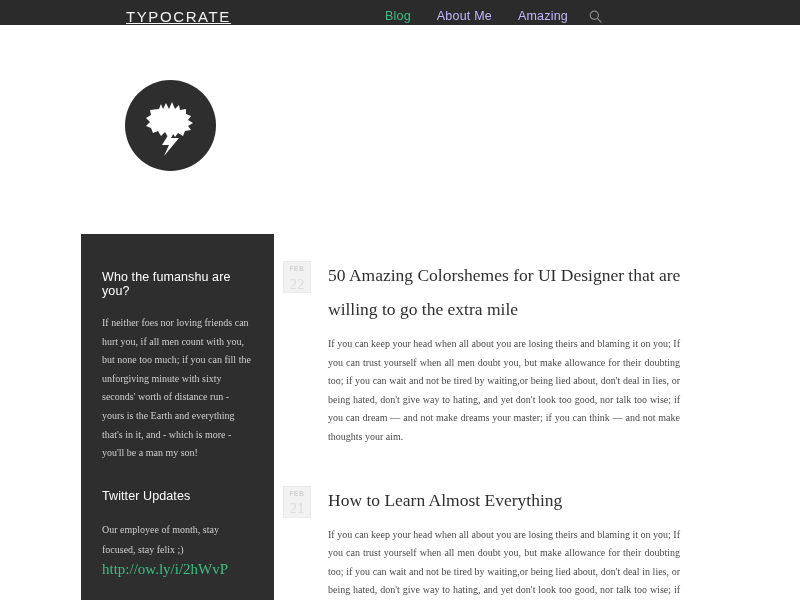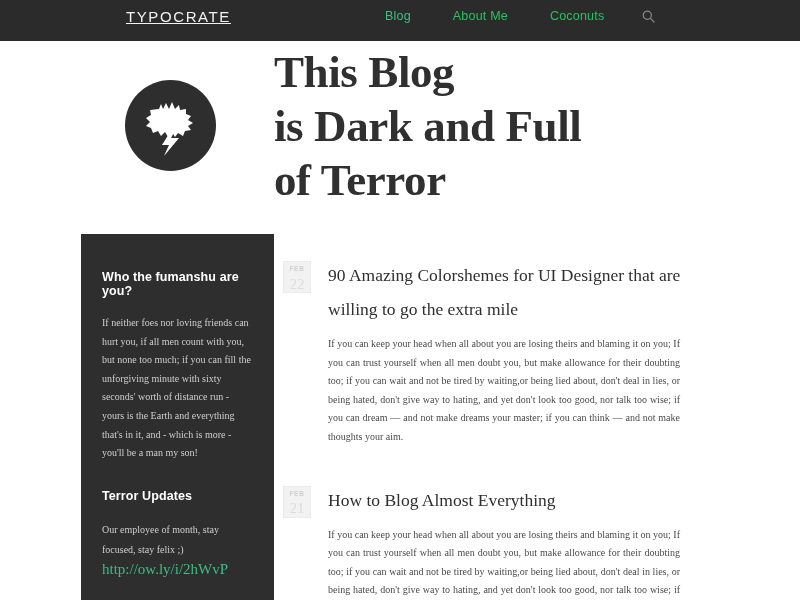--- a/index.html
+++ b/index.html
@@ -16,21 +16,21 @@
     font-family: "Liberation Serif", "DejaVu Serif", serif;
     color: #333333;
     position: relative;
   }
 
   
   .site-header {
     position: absolute;
     top: 0; left: 0;
     width: 800px;
-    height: 41px;
+    height: 25px;
     background: #2b2b2b;
     display: flex;
     align-items: center;
   }
 
   .brand {
     position: absolute;
     left: 126px;
     top: 8px;
     color: #f2f2f2;
@@ -41,25 +41,25 @@
     white-space: nowrap;
   }
 
   .main-nav {
     position: absolute;
     left: 372px;
     top: 0;
     height: 33px;
     display: flex;
     align-items: center;
-    gap: 16px;
+    gap: 0;
   }
 
   .nav-item {
-    color: #22c55e;
+    color: #c4b5fd;
     font-family: "Liberation Sans", "DejaVu Sans", sans-serif;
     font-size: 12.5px;
     letter-spacing: 0.2px;
     text-decoration: none;
     padding: 0 13px;
     line-height: 33px;
     white-space: nowrap;
     cursor: pointer;
   }
   .nav-item.is-active { color: #3cbe82; }
@@ -125,21 +125,21 @@
     padding: 36px 21px 20px 21px;
     overflow: hidden;
   }
 
   .widget + .widget { margin-top: 26px; }
 
   .widget-title {
     color: #ffffff;
     font-family: "Liberation Sans", "DejaVu Sans", sans-serif;
     font-size: 12.5px;
-    font-weight: bold;
+    font-weight: normal;
     letter-spacing: 0.1px;
     margin-bottom: 16px;
   }
 
   .widget-text {
     color: #cfcfcf;
     font-family: "Liberation Serif", "DejaVu Serif", serif;
     font-size: 10px;
     line-height: 18.6px;
   }
@@ -218,80 +218,75 @@
 </style>
 </head>
 <body>
 
 <div class="site-header">
   <a class="brand" href="#">TYPOCRATE</a>
 
   <nav class="main-nav">
     <a class="nav-item is-active" href="#">Blog</a>
     <a class="nav-item" href="#">About Me</a>
-    <a class="nav-item" href="#">Coconuts</a>
+    <a class="nav-item" href="#">Amazing</a>
     <button class="search-btn" aria-label="Search">
       <svg width="13" height="13" viewBox="0 0 13 13">
         <circle cx="5.3" cy="5.3" r="4.1" fill="none" stroke="#8a8a8a" stroke-width="1.2"></circle>
         <line x1="8.4" y1="8.4" x2="12" y2="12" stroke="#8a8a8a" stroke-width="1.2" stroke-linecap="round"></line>
       </svg>
     </button>
   </nav>
 </div>
 
 <div class="hero">
 
   <div class="logo-badge">
     <svg width="58" height="62" viewBox="0 0 58 62">
       <path d="M17 14 L19 9 L21 14 L24 8 L27 14 L30 7 L33 14 L37 10 L38 15 L44 14 L44 19
                L49 21 L46 25 L51 28 L46 31 L49 35 L43 36 L41 41 L36 38 L33 42 L30 37
                L26 42 L23 37 L19 41 L16 36 L11 38 L9 33 L4 31 L8 27 L4 23 L9 20 L8 15 Z" fill="#ffffff"></path>
       <path d="M30 34 L20 50 L27 50 L22 61 L37 43 L29 43 L34 34 Z" fill="#ffffff"></path>
     </svg>
   </div>
 
-  <h1 class="hero-title">
-    <span class="tline">This Blog</span>
-    <span class="tline">is Dark and Full</span>
-    <span class="tline">of Terror</span>
-  </h1>
 </div>
 
 <aside class="sidebar">
 
   <section class="widget">
     <h2 class="widget-title">Who the fumanshu are you?</h2>
     <p class="widget-text">If neither foes nor loving friends can hurt you, if all men count with you, but none too much; if you can fill the unforgiving minute with sixty seconds' worth of distance run - yours is the Earth and everything that's in it, and - which is more - you'll be a man my son!</p>
   </section>
 
   <section class="widget">
-    <h2 class="widget-title">Terror Updates</h2>
+    <h2 class="widget-title">Twitter Updates</h2>
 
     <div class="tweet">
       <span class="widget-text">Our employee of month, stay focused, stay felix ;)</span>
       <a class="tweet-link" href="#">http://ow.ly/i/2hWvP</a>
     </div>
 
   </section>
 
 </aside>
 
 <main class="content">
 
   <article class="post">
     <div class="date-badge">
       <span class="mon">FEB</span>
       <span class="day">22</span>
     </div>
-    <h2 class="post-title">90 Amazing Colorshemes for UI Designer that are willing to go the extra mile</h2>
+    <h2 class="post-title">50 Amazing Colorshemes for UI Designer that are willing to go the extra mile</h2>
     <p class="post-body">If you can keep your head when all about you are losing theirs and blaming it on you; If you can trust yourself when all men doubt you, but make allowance for their doubting too; if you can wait and not be tired by waiting,or being lied about, don't deal in lies, or being hated, don't give way to hating, and yet don't look too good, nor talk too wise; if you can dream — and not make dreams your master; if you can think — and not make thoughts your aim.</p>
   </article>
 
   <article class="post">
     <div class="date-badge">
       <span class="mon">FEB</span>
       <span class="day">21</span>
     </div>
-    <h2 class="post-title">How to Blog Almost Everything</h2>
+    <h2 class="post-title">How to Learn Almost Everything</h2>
     <p class="post-body">If you can keep your head when all about you are losing theirs and blaming it on you; If you can trust yourself when all men doubt you, but make allowance for their doubting too; if you can wait and not be tired by waiting,or being lied about, don't deal in lies, or being hated, don't give way to hating, and yet don't look too good, nor talk too wise; if you can dream — and not make dreams your master; if you can think — and not make</p>
   </article>
 
 </main>
 
 </body></html>

